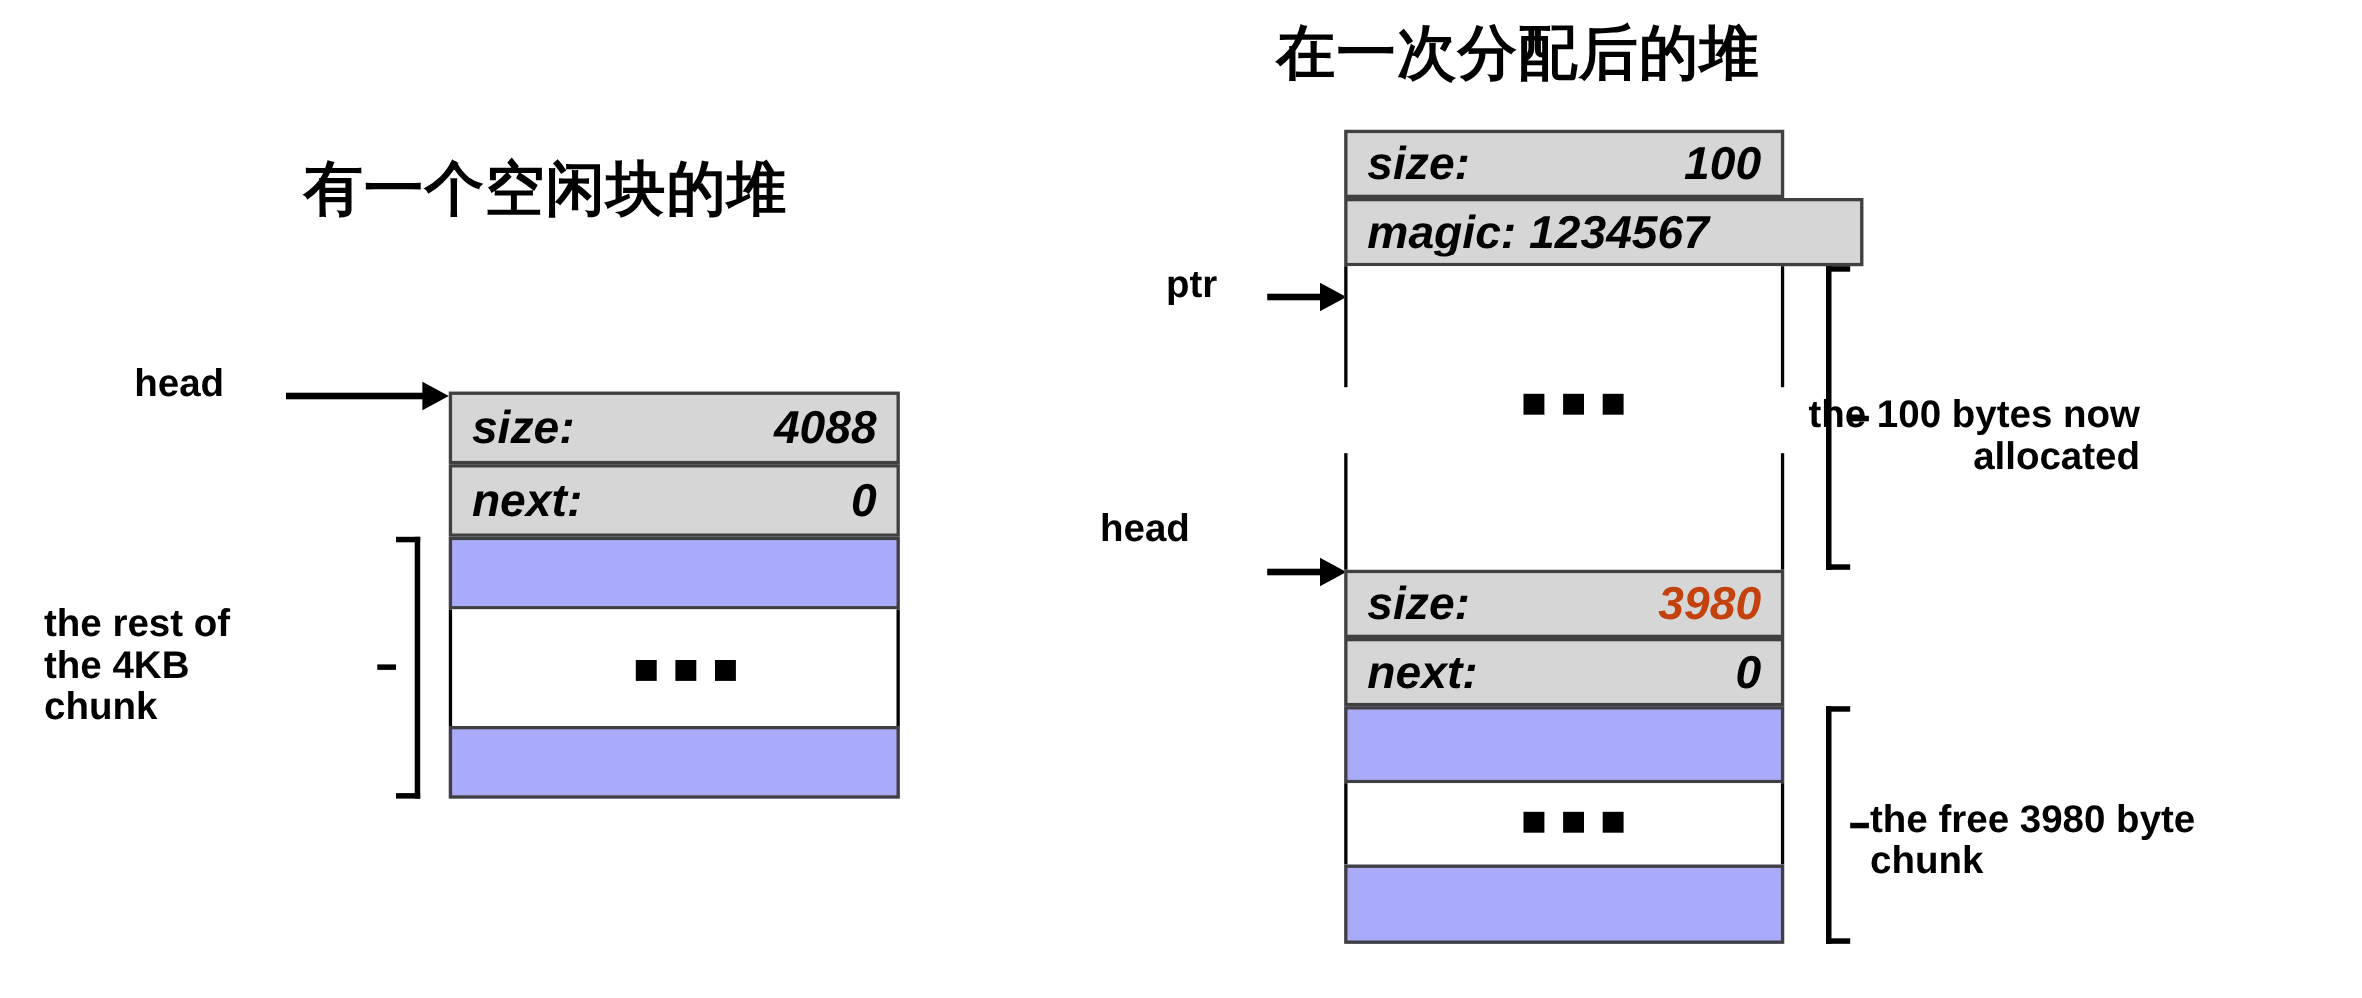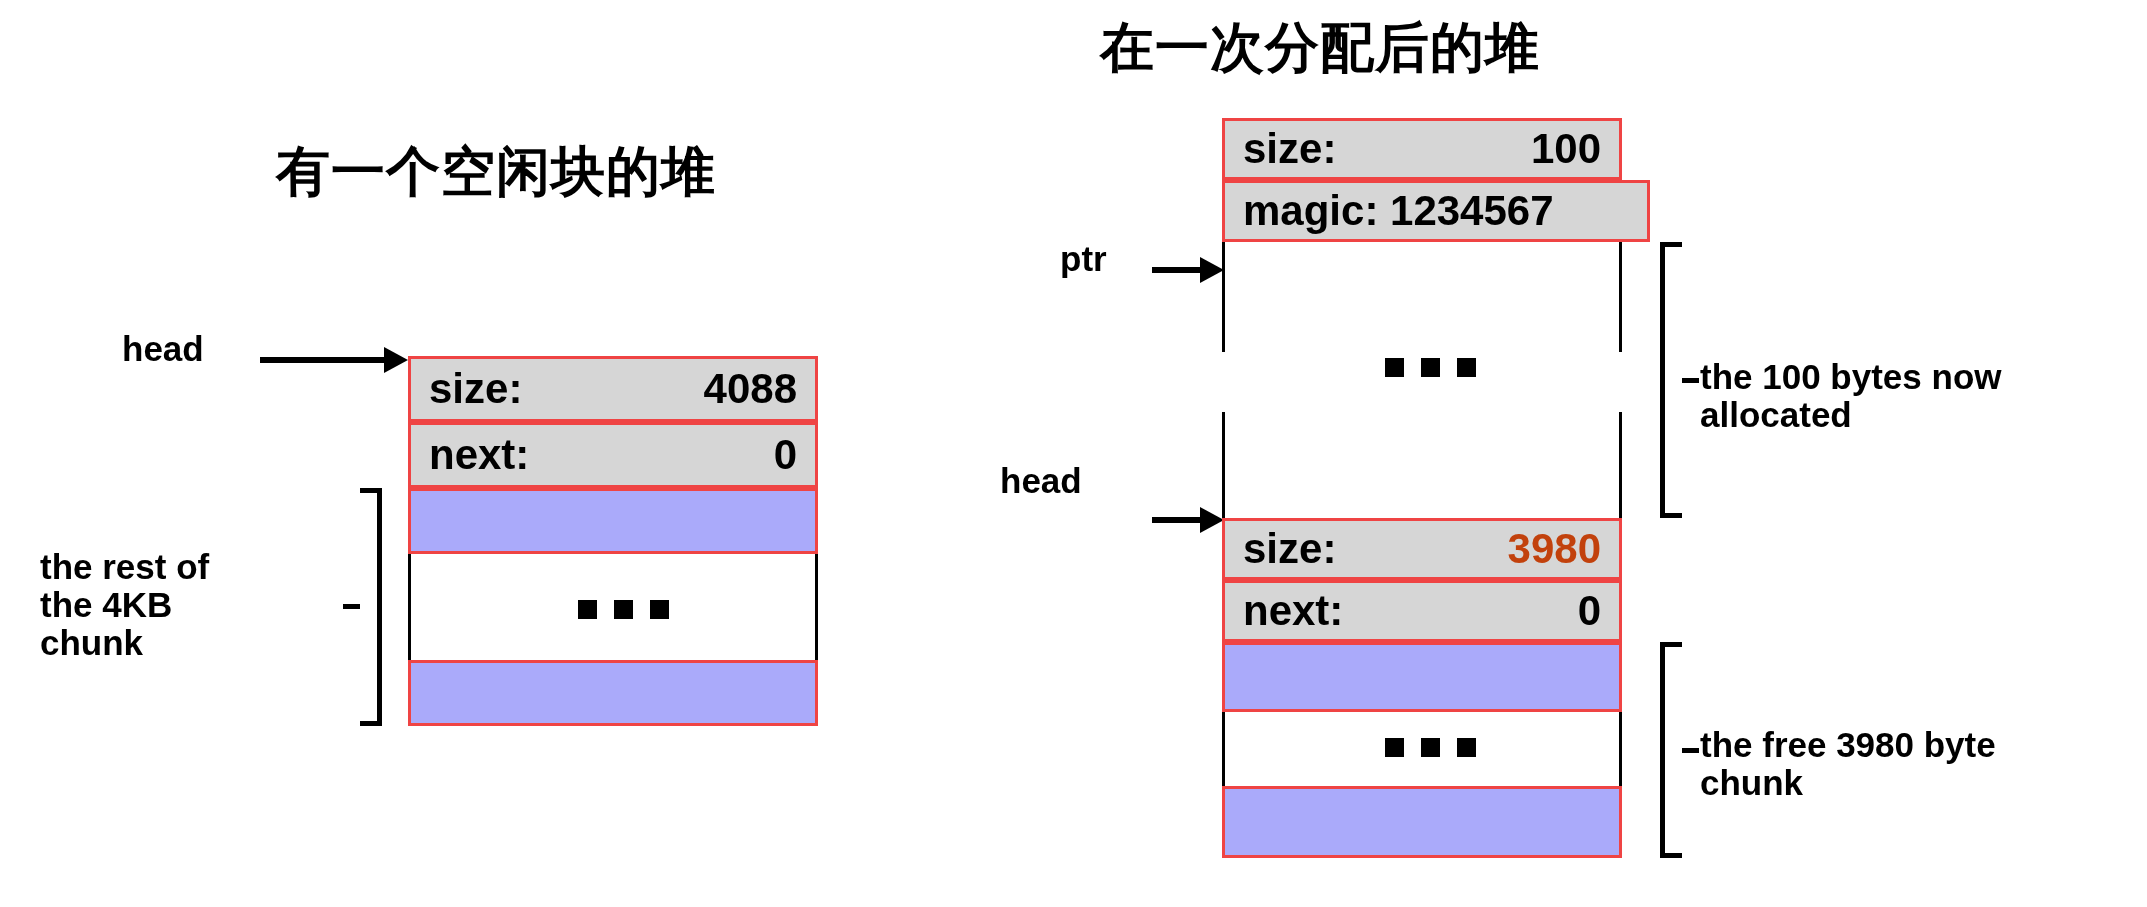--- a/index.html
+++ b/index.html
@@ -29,41 +29,42 @@
     color: #000000;
     white-space: nowrap;
     letter-spacing: 1px;
   }
   #title-left {
     left: 276px;
     top: 136px;
     font-size: 54px;
   }
   #title-right {
-    left: 1100px;
+    left: 1160px;
     top: 12px;
     font-size: 54px;
   }
 
   
   .lbl {
     position: absolute;
     font-weight: bold;
     color: #000000;
     font-size: 35px;
     line-height: 1.08;
     white-space: pre;
   }
   .lbl.right-align { text-align: left; }
 
   
   .block {
     position: absolute;
     box-sizing: border-box;
-    border: 3px solid #ef4444;
+    border: 3px solid #404040;
+    font-style: italic;
   }
   .hdr {
     background: #d6d6d6;
   }
   .blue {
     background: #aaaafa;
   }
   
   .rails {
     position: absolute;
@@ -187,21 +188,21 @@
 
   <div class="lbl right-align" style="left:40px; top:548px; width:295px;"><span>the rest of</span><br><span>the 4KB</span><br><span>chunk</span></div>
 
   <div class="title" id="title-right">在一次分配后的堆</div>
 
   <div class="block hdr" style="left:1222px; top:118px; width:400px; height:62px;">
     <span class="row-text row-key">size:</span>
     <span class="row-text row-val">100</span>
   </div>
 
-  <div class="block hdr" style="left:1222px; top:180px; width:428px; height:62px;">
+  <div class="block hdr" style="left:1222px; top:180px; width:472px; height:62px;">
     <span class="row-text row-key">magic: 1234567</span>
   </div>
 
   <div class="lbl" style="left:1060px; top:240px;">ptr</div>
   <div class="arrow" style="left:1152px; top:266px; width:72px;">
     <div class="shaft" style="width:50px;"></div>
     <div class="head"></div>
   </div>
 
   <div class="rails" style="left:1222px; top:242px; width:400px; height:110px;"></div>
@@ -209,21 +210,21 @@
   <div class="ellipsis" style="left:1385px; top:358px;">
     <i></i>
       <i></i>
       <i></i>
   </div>
 
   <div class="rails" style="left:1222px; top:412px; width:400px; height:106px;"></div>
 
   <div class="bracket-left" style="left:1660px; top:242px; height:276px;"></div>
   <div class="bracket-tick" style="left:1682px; top:378px;"></div>
-  <div class="lbl" style="left:1700px; top:358px;"><span>the 100 bytes now</span><br><span>allocated</span></div>
+  <div class="lbl" style="left:1644px; top:358px;text-align:right;"><span>the 100 bytes now</span><br><span>allocated</span></div>
 
   <div class="lbl" style="left:1000px; top:462px;">head</div>
   <div class="arrow" style="left:1152px; top:516px; width:72px;">
     <div class="shaft" style="width:50px;"></div>
     <div class="head"></div>
   </div>
 
   <div class="block hdr" style="left:1222px; top:518px; width:400px; height:62px;">
     <span class="row-text row-key">size:</span>
     <span class="row-text row-val val-red">3980</span>

